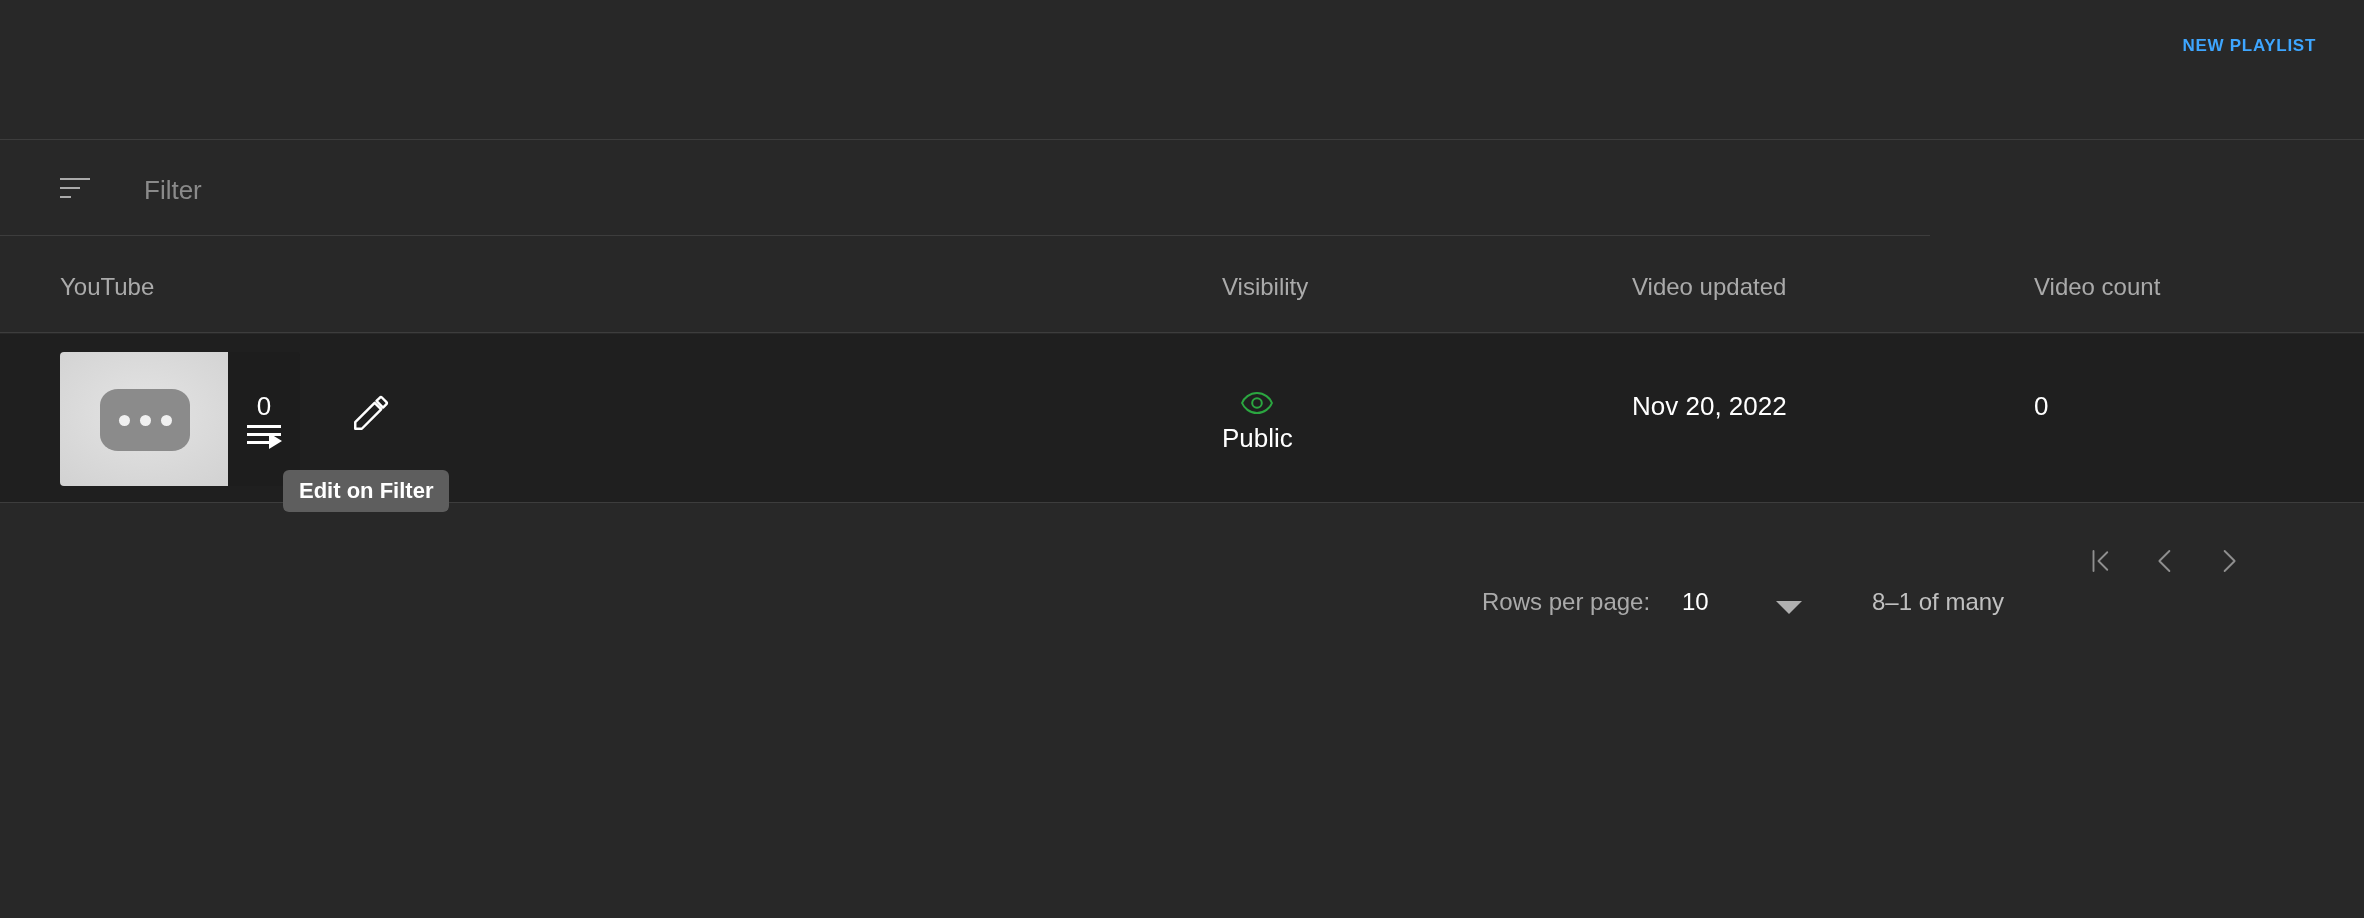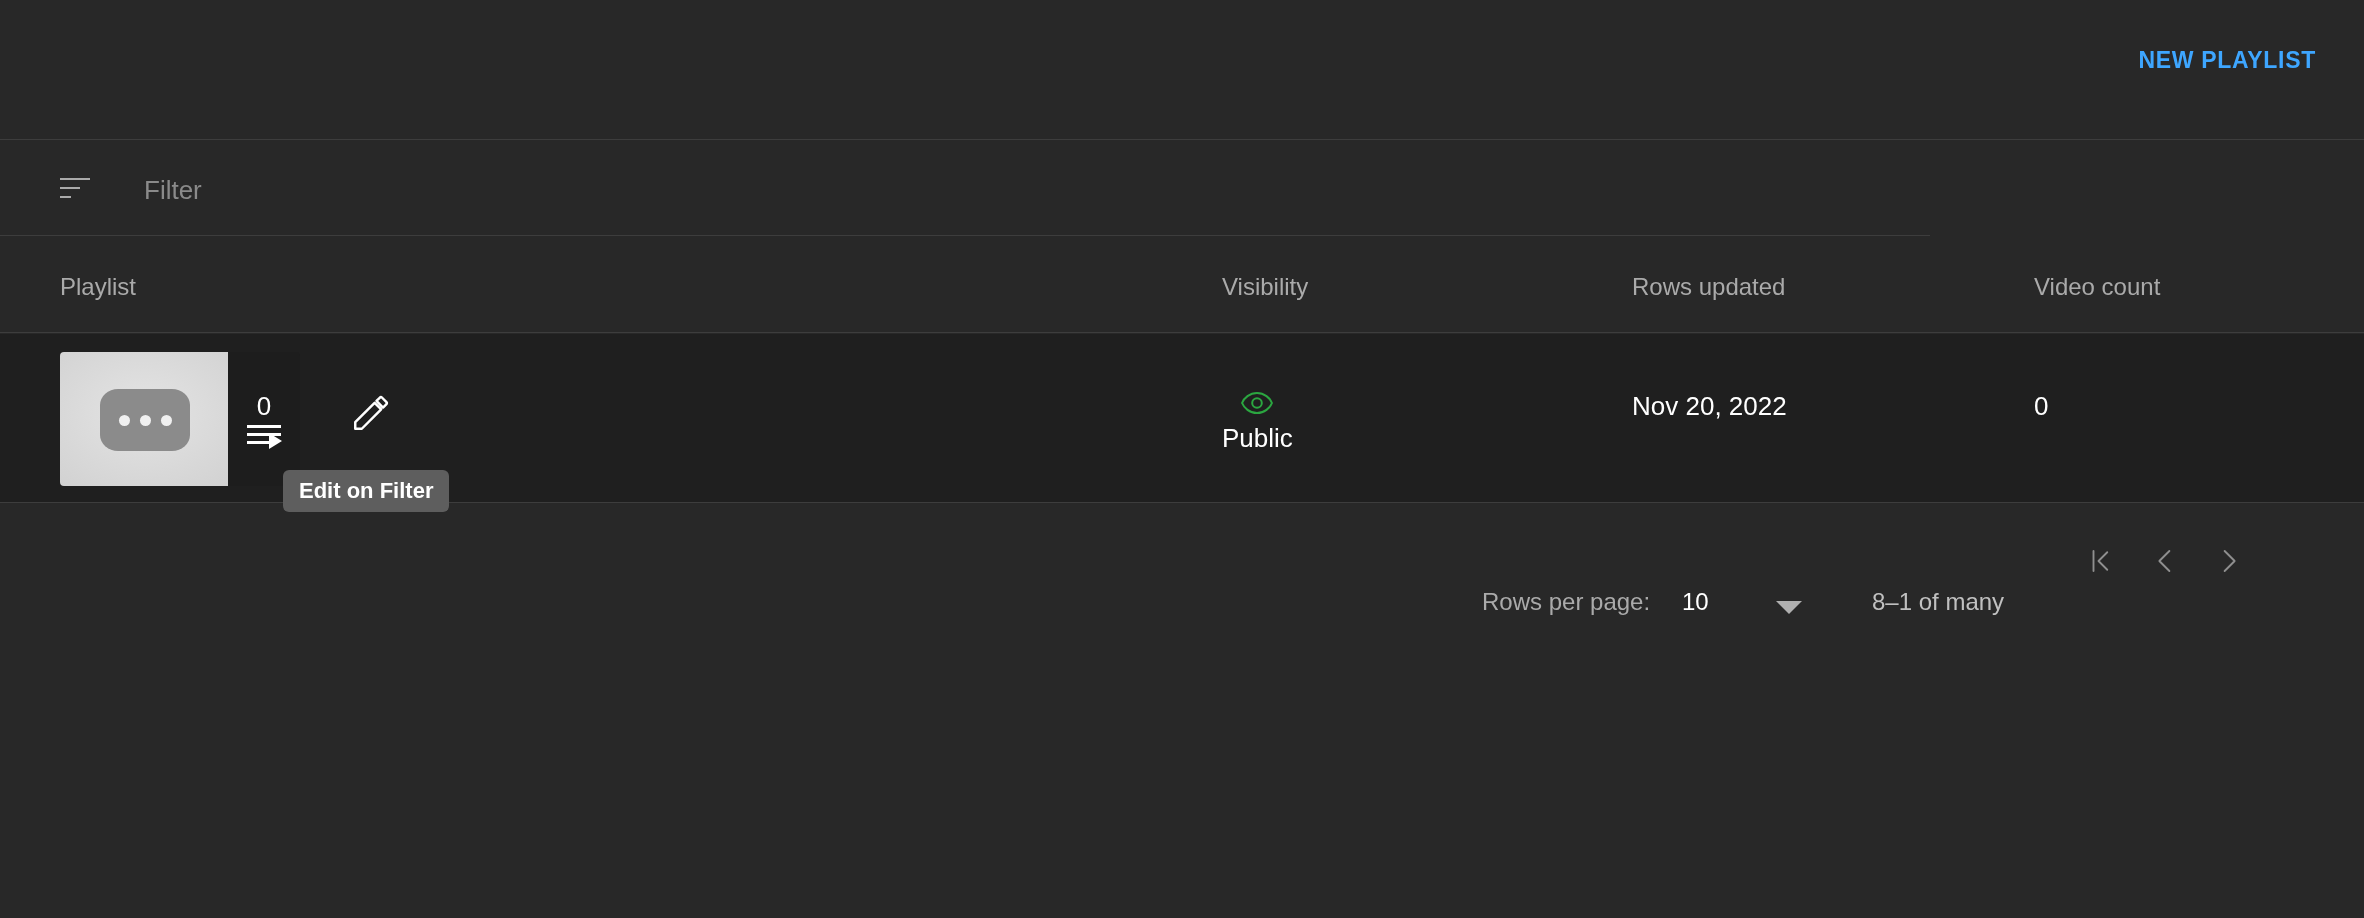--- a/index.html
+++ b/index.html
@@ -32,22 +32,22 @@
     top: 33px;
     font-size: 42px;
     font-weight: 400;
     letter-spacing: -0.3px;
     color: #ffffff;
     white-space: nowrap;
   }
   .new-playlist-btn {
     position: absolute;
     right: 48px;
-    top: 47px;
-    font-size: 23px;
+    top: 36px;
+    font-size: 17px;
     font-weight: 600;
     letter-spacing: 0.7px;
     color: #3ea6ff;
     cursor: pointer;
     user-select: none;
     white-space: nowrap;
   }
 
   
   .filter-bar {
@@ -307,23 +307,23 @@
 <div class="filter-bar">
   <div class="filter-icon">
     <i></i>
     <i></i>
     <i></i>
   </div>
   <input class="filter-input" type="text" placeholder="Filter" style="">
 </div>
 
 <div class="table-head">
-  <div class="th c-playlist">Playlist</div>
+  <div class="th c-playlist">YouTube</div>
   <div class="th c-visibility">Visibility</div>
-  <div class="th c-updated">Rows updated</div>
+  <div class="th c-updated">Video updated</div>
   <div class="th c-count">Video count</div>
 </div>
 
 <div class="table-row">
 
   <div class="thumb-wrap">
     <div class="thumb-img">
       <div class="thumb-glyph">
         <span></span>
         <span></span>

